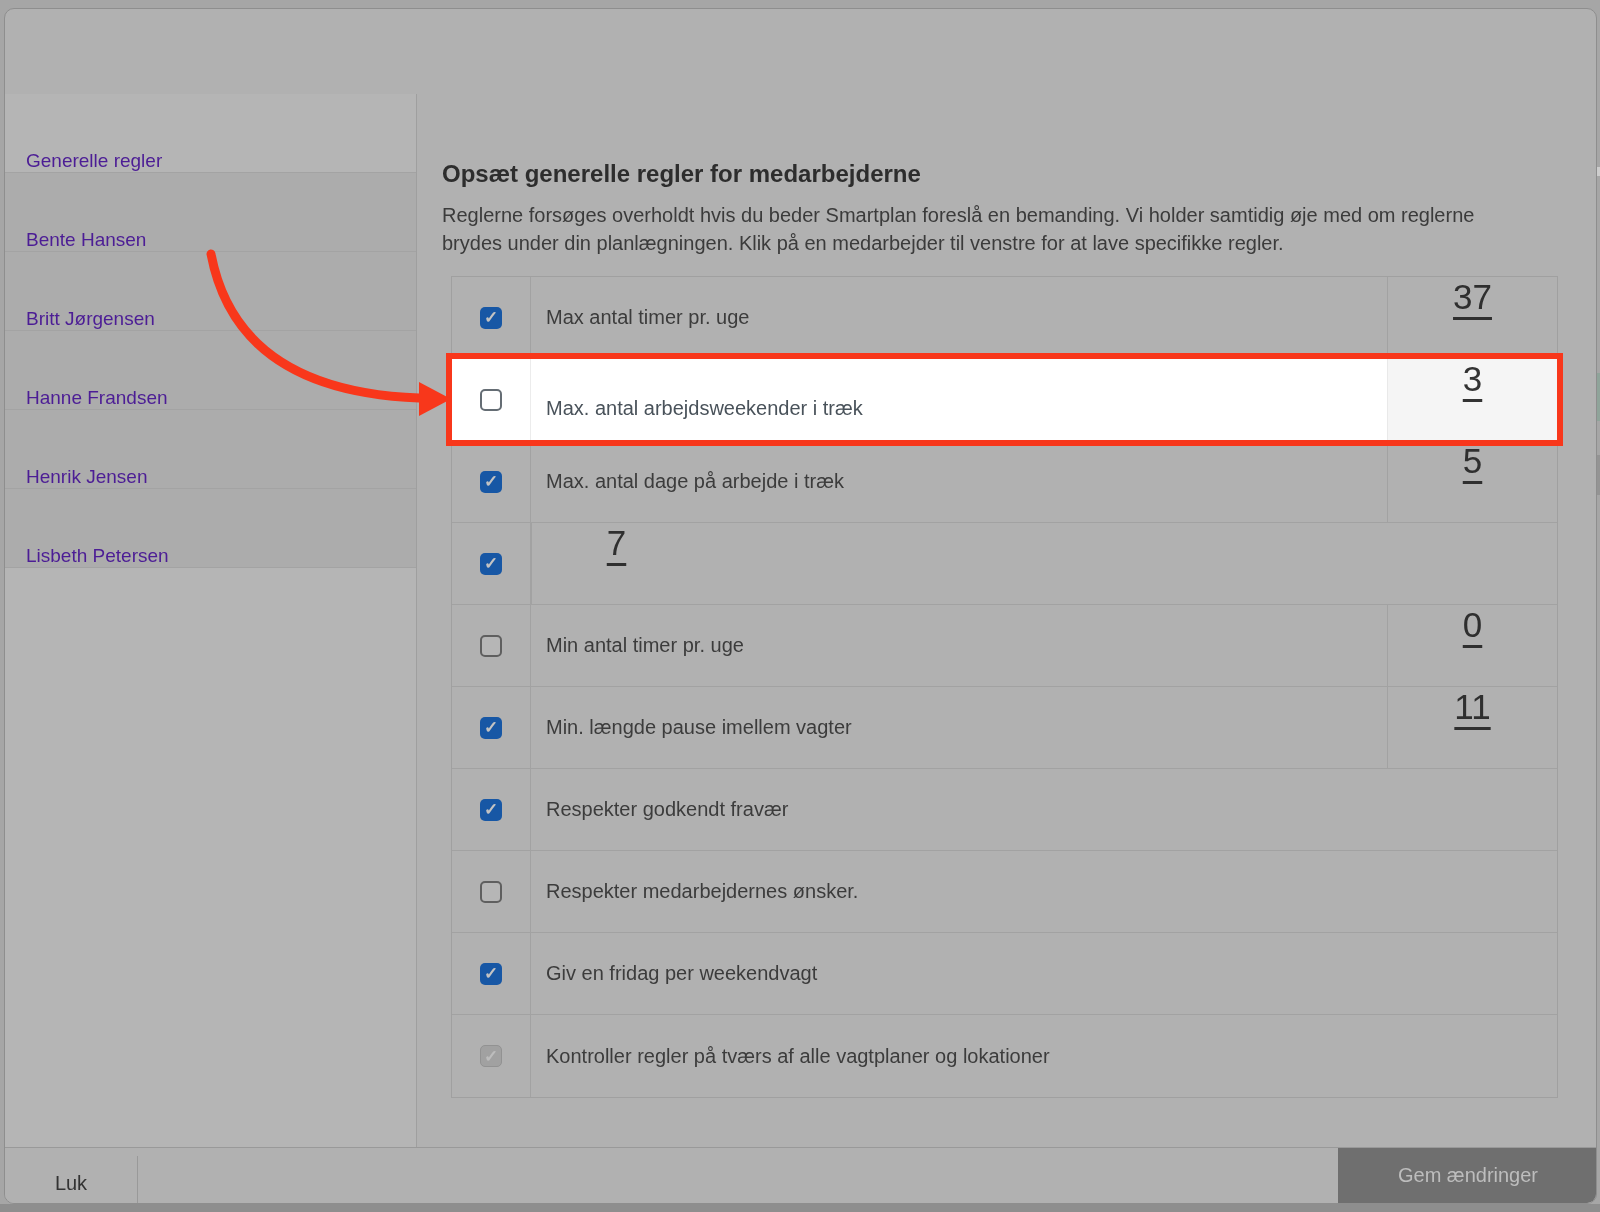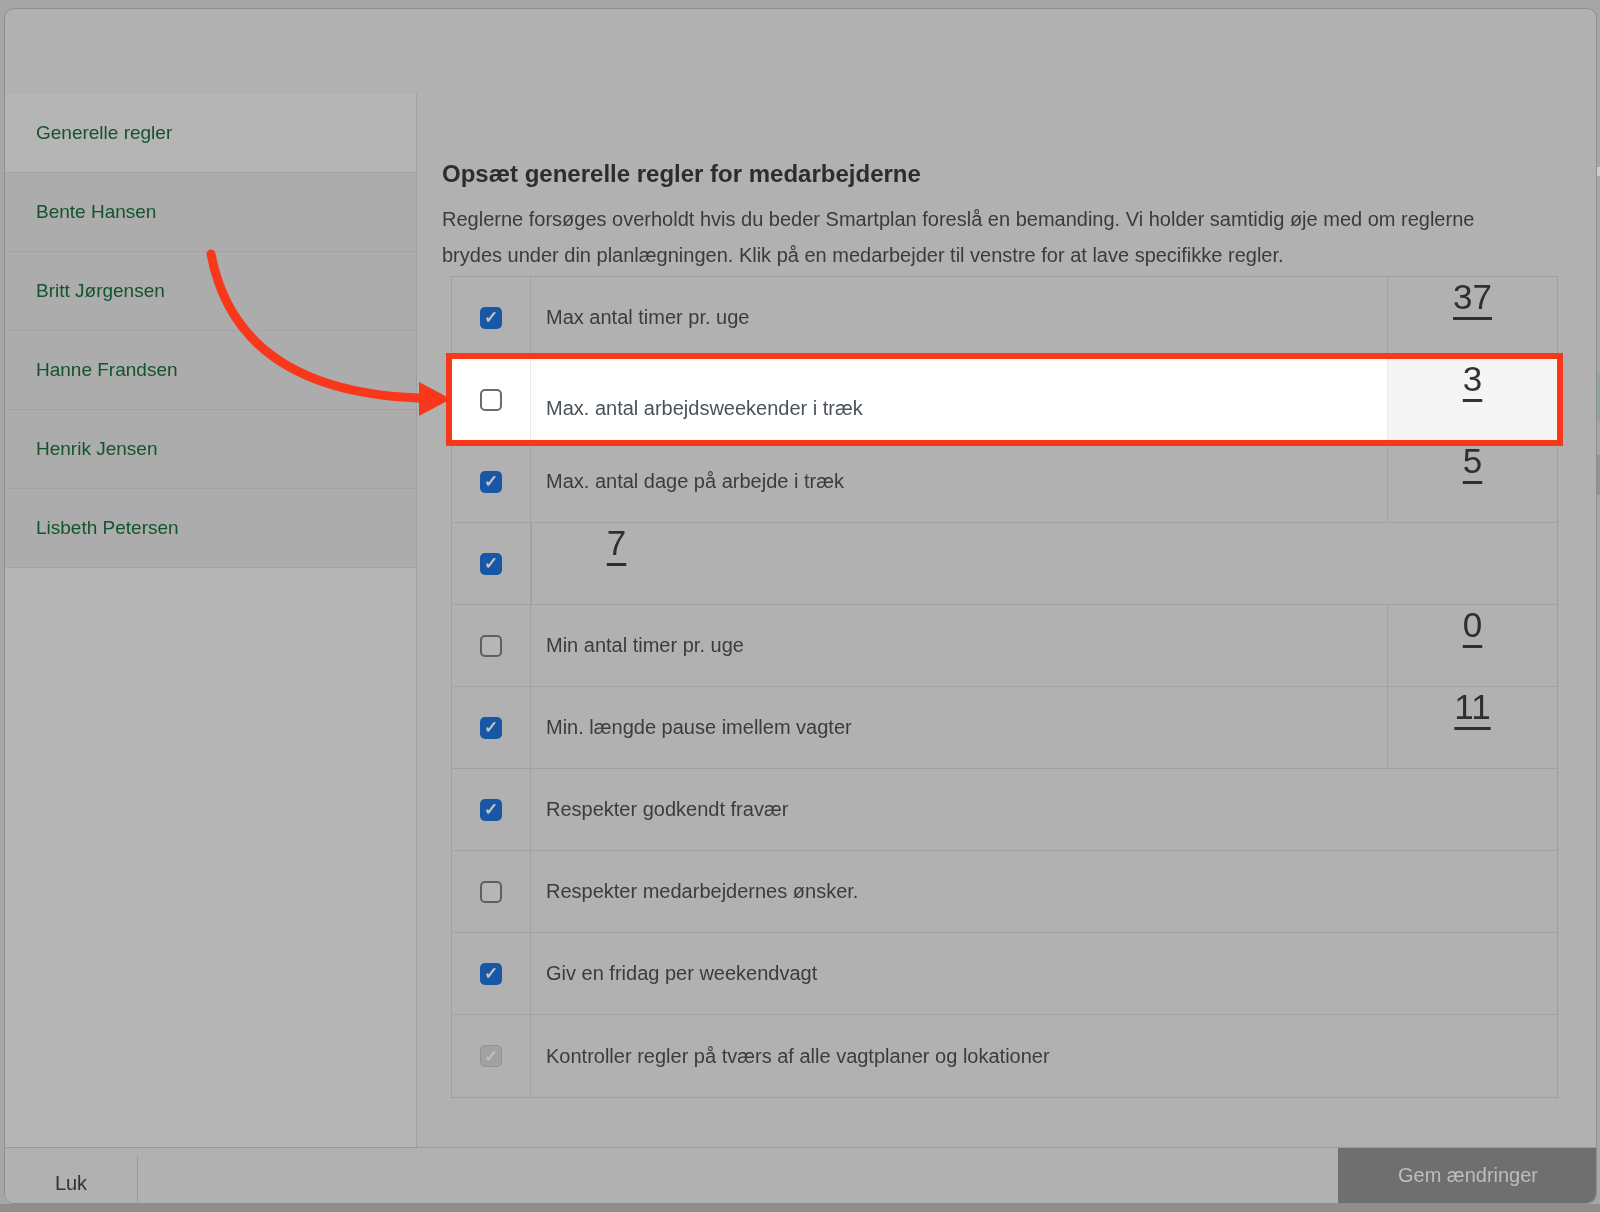--- a/index.html
+++ b/index.html
@@ -16,28 +16,28 @@
            background:#b1b1b1; border:1px solid #8e8e8e; border-radius:10px; overflow:hidden; }
 
   .modal-header { position:absolute; left:0; top:0; right:0; height:85px;
                   border-bottom:1px solid #9f9f9f; }
   .modal-title { position:absolute; left:26px; top:0; line-height:84px;
                  font-size:26px; font-weight:bold; color:#2b2b2b; }
 
   .sidebar { position:absolute; left:0; top:85px; width:412px; height:1055px;
              background:#b5b5b5; border-right:1px solid #9f9f9f; }
   .sidebar-item { height:79px; border-bottom:1px solid #a3a3a3; background:#acacac;
-                  display:flex; align-items:center; padding-left:31px;
-                  font-size:19px; color:#14532d; cursor:pointer; }
+                  display:flex; align-items:flex-end; padding-left:21px;
+                  font-size:19px; color:#4c1d95; cursor:pointer; }
   .sidebar-item.active { background:#b5b5b5; }
 
   .content-heading { position:absolute; left:437px; top:151px; font-size:24px;
                      font-weight:bold; color:#2d2d2d; }
   .content-desc { position:absolute; left:437px; top:192px; width:1078px;
-                  font-size:20px; line-height:36px; color:#3b3b3b; }
+                  font-size:20px; line-height:28px; color:#3b3b3b; }
 
   .rules-table { position:absolute; left:446px; top:267px; width:1107px;
                  border:1px solid #a0a0a0; background:#b1b1b1; }
   .rule-row { display:flex; height:82px; border-bottom:1px solid #a2a2a2; position:relative; }
   .rule-row:last-child { border-bottom:none; }
   .cell-check { width:79px; border-right:1px solid #a2a2a2; display:flex;
                 align-items:center; justify-content:center; flex:none; }
   .cell-label { flex:1; display:flex; align-items:center; padding-left:15px;
                 font-size:20px; color:#3c3c3c; }
   .cell-value { width:170px; border-left:1px solid #a2a2a2; display:flex; flex:none;

